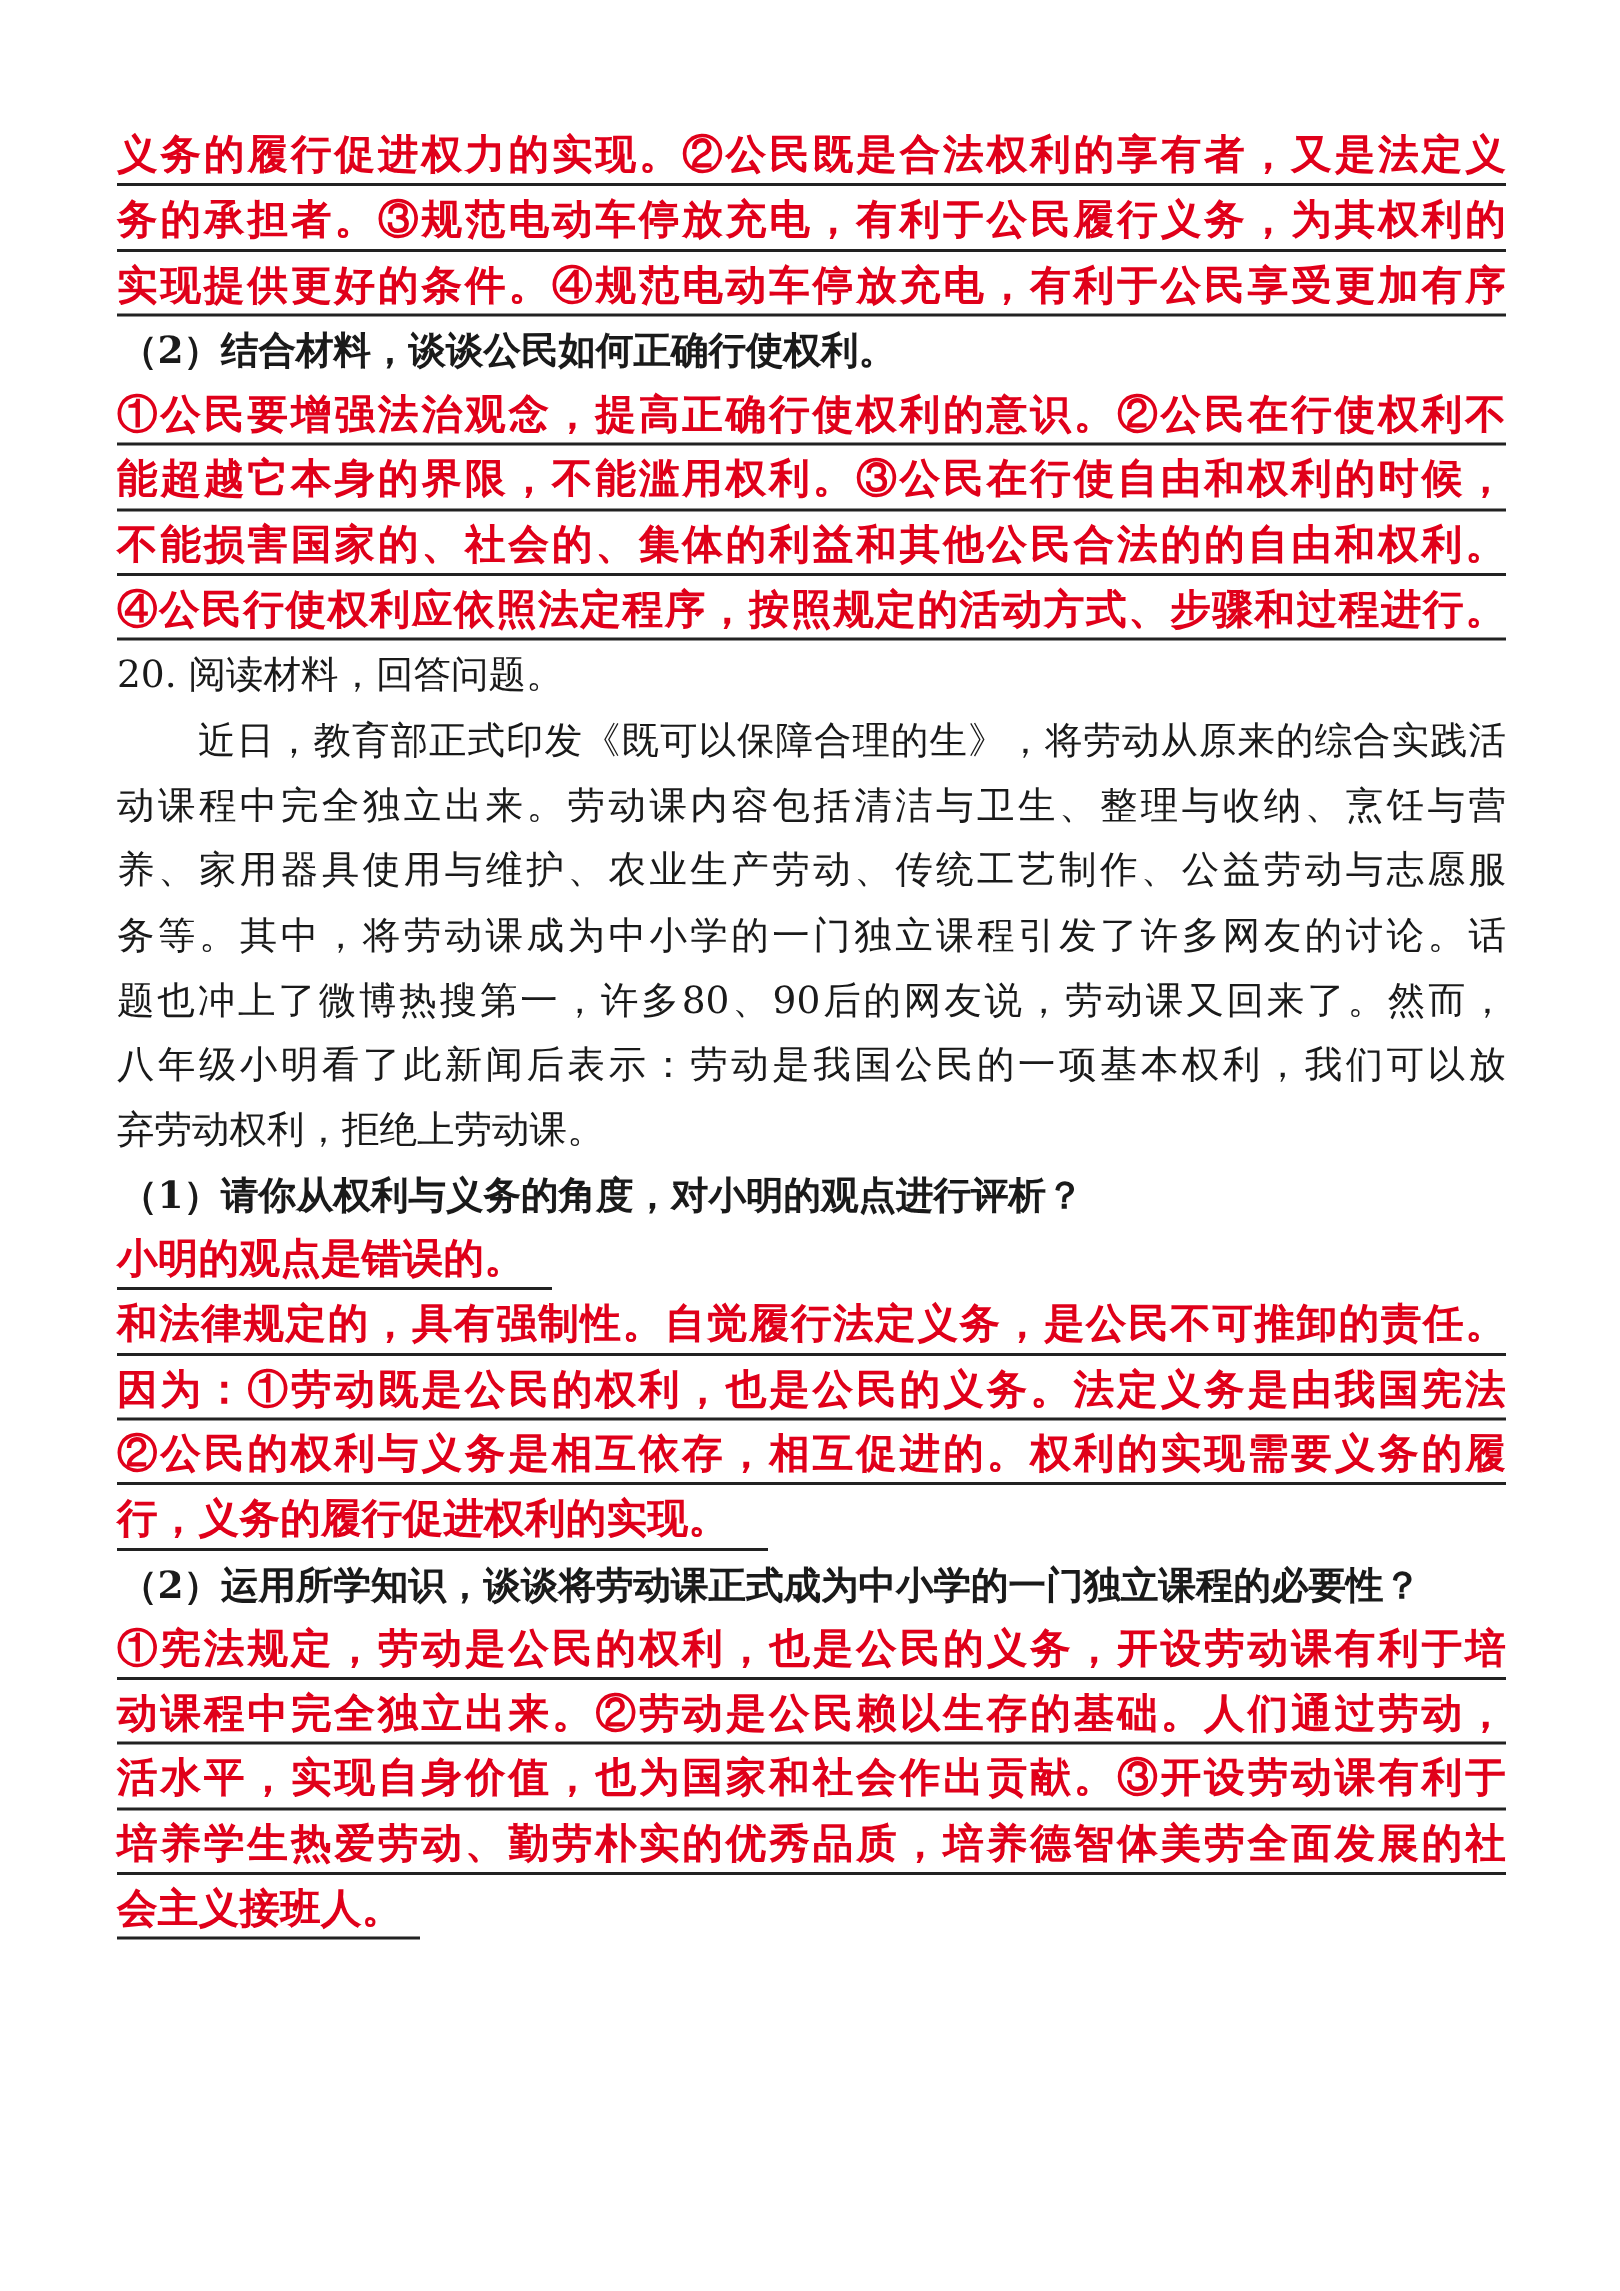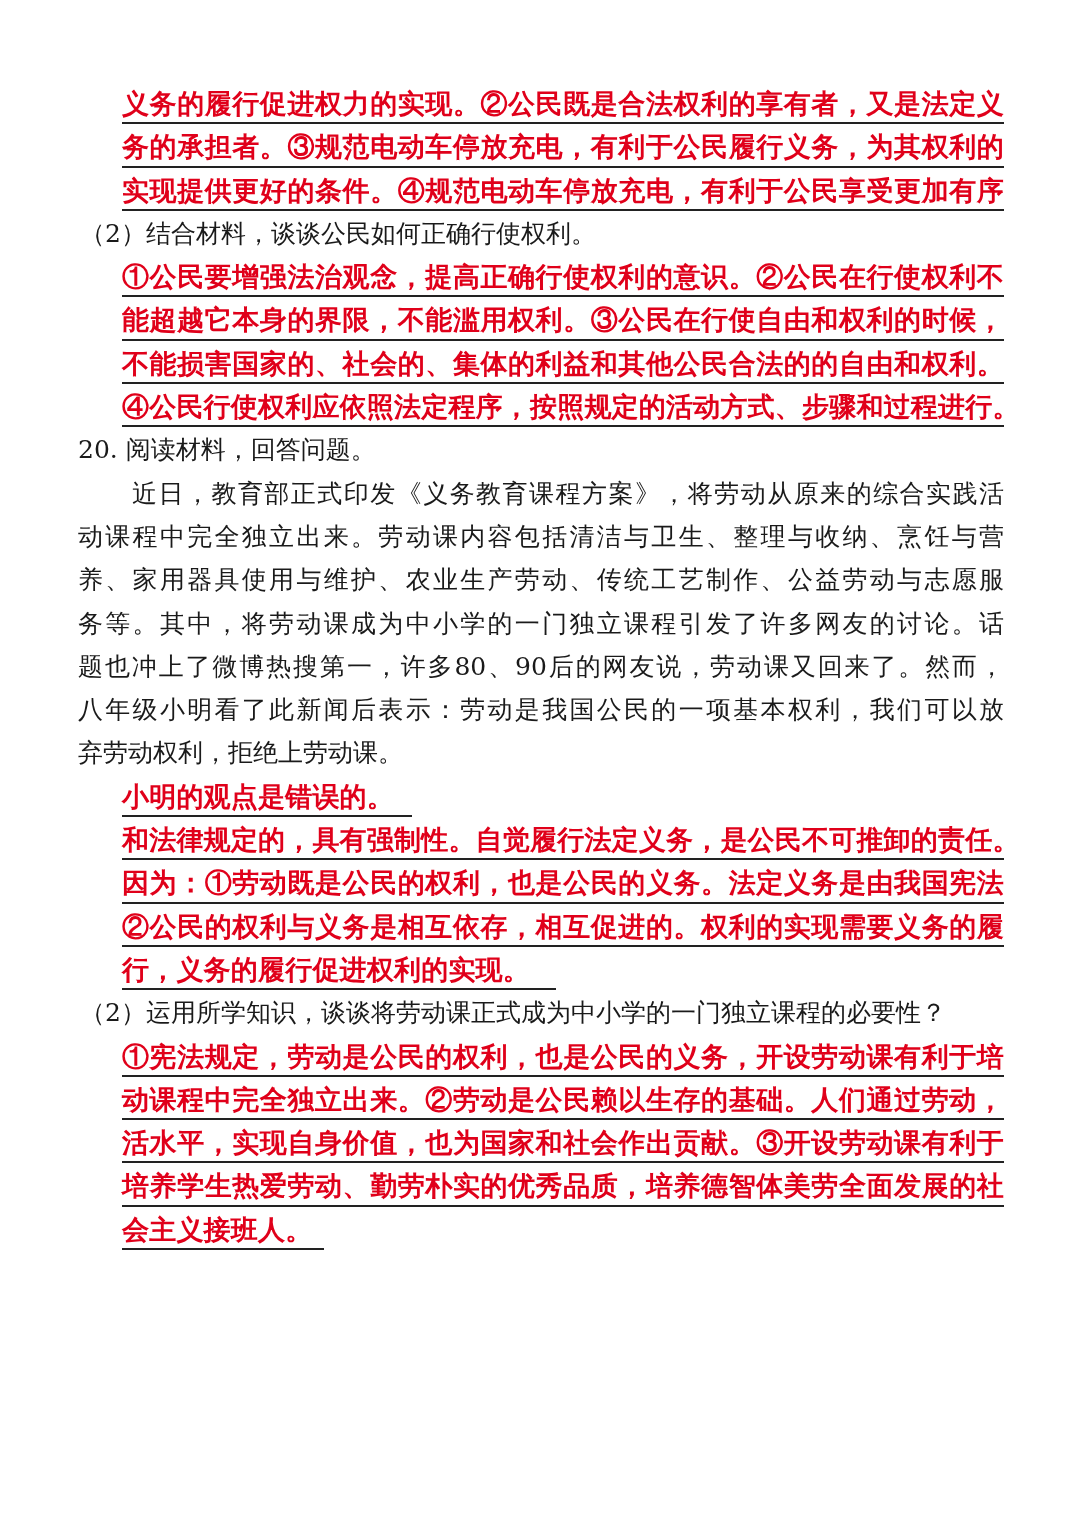--- a/index.html
+++ b/index.html
@@ -6,34 +6,33 @@
   body { width: 1080px; height: 1527px; position: relative; overflow: hidden; }
   .page { position: absolute; left: 78px; top: 82px; width: 926px; }
   .line {
     height: 43.3px; line-height: 43.3px; white-space: nowrap; overflow: visible;
     font-size: 27px; position: relative;
   }
   .red {
     color: #e0001a; font-weight: bold;
     font-family: "DejaVu Serif", "Liberation Serif", serif;
     letter-spacing: 0.2px;
-    margin-left: 44px;
   }
   .red.ul::after {
     content: ""; position: absolute; left: 0; bottom: 1px; height: 2px; background: #222;
     width: var(--ulw, 100%);
   }
   .black {
     color: #1a1a1a; font-weight: normal;
     font-family: "DejaVu Serif", "Liberation Serif", serif;
     font-size: 25px;
   }
   .indent { text-indent: 54px; }
   .justify { text-align: justify; text-align-last: justify; }
-  .q { padding-left: 2px; }
+  .q { padding-left: 2px; font-weight: bold; }
 </style>
 </head>
 <body>
 
 <div class="page">
 
   <div>
     <div class="line red ul justify">义务的履行促进权力的实现。②公民既是合法权利的享有者，又是法定义</div>
     <div class="line red ul justify">务的承担者。③规范电动车停放充电，有利于公民履行义务，为其权利的</div>
     <div class="line red ul justify">实现提供更好的条件。④规范电动车停放充电，有利于公民享受更加有序</div>
@@ -44,30 +43,31 @@
     <div class="line red ul justify">①公民要增强法治观念，提高正确行使权利的意识。②公民在行使权利不</div>
     <div class="line red ul justify">能超越它本身的界限，不能滥用权利。③公民在行使自由和权利的时候，</div>
     <div class="line red ul justify">不能损害国家的、社会的、集体的利益和其他公民合法的的自由和权利。</div>
     <div class="line red ul justify">④公民行使权利应依照法定程序，按照规定的活动方式、步骤和过程进行。</div>
   </div>
 
   <div>
     <div class="line black">20. 阅读材料，回答问题。</div>
 
     <div>
-      <div class="line black indent justify">近日，教育部正式印发《义务教育课程方案》，将劳动从原来的综合实践活</div>
+      <div class="line black indent justify">近日，教育部正式印发《既可以保障合理的生》，将劳动从原来的综合实践活</div>
       <div class="line black justify">动课程中完全独立出来。劳动课内容包括清洁与卫生、整理与收纳、烹饪与营</div>
       <div class="line black justify">养、家用器具使用与维护、农业生产劳动、传统工艺制作、公益劳动与志愿服</div>
       <div class="line black justify">务等。其中，将劳动课成为中小学的一门独立课程引发了许多网友的讨论。话</div>
       <div class="line black justify">题也冲上了微博热搜第一，许多80、90后的网友说，劳动课又回来了。然而，</div>
       <div class="line black justify">八年级小明看了此新闻后表示：劳动是我国公民的一项基本权利，我们可以放</div>
       <div class="line black">弃劳动权利，拒绝上劳动课。</div>
     </div>
 
     <div>
+      <div class="line black q">（1）请你从权利与义务的角度，对小明的观点进行评析？</div>
       <div class="line red ul" style="--ulw:290px">小明的观点是错误的。</div>
       <div class="line red ul justify">和法律规定的，具有强制性。自觉履行法定义务，是公民不可推卸的责任。</div>
       <div class="line red ul justify">因为：①劳动既是公民的权利，也是公民的义务。法定义务是由我国宪法</div>
       <div class="line red ul justify">②公民的权利与义务是相互依存，相互促进的。权利的实现需要义务的履</div>
       <div class="line red ul" style="--ulw:434px">行，义务的履行促进权利的实现。</div>
     </div>
 
     <div>
       <div class="line black q">（2）运用所学知识，谈谈将劳动课正式成为中小学的一门独立课程的必要性？</div>
       <div class="line red ul justify">①宪法规定，劳动是公民的权利，也是公民的义务，开设劳动课有利于培</div>

